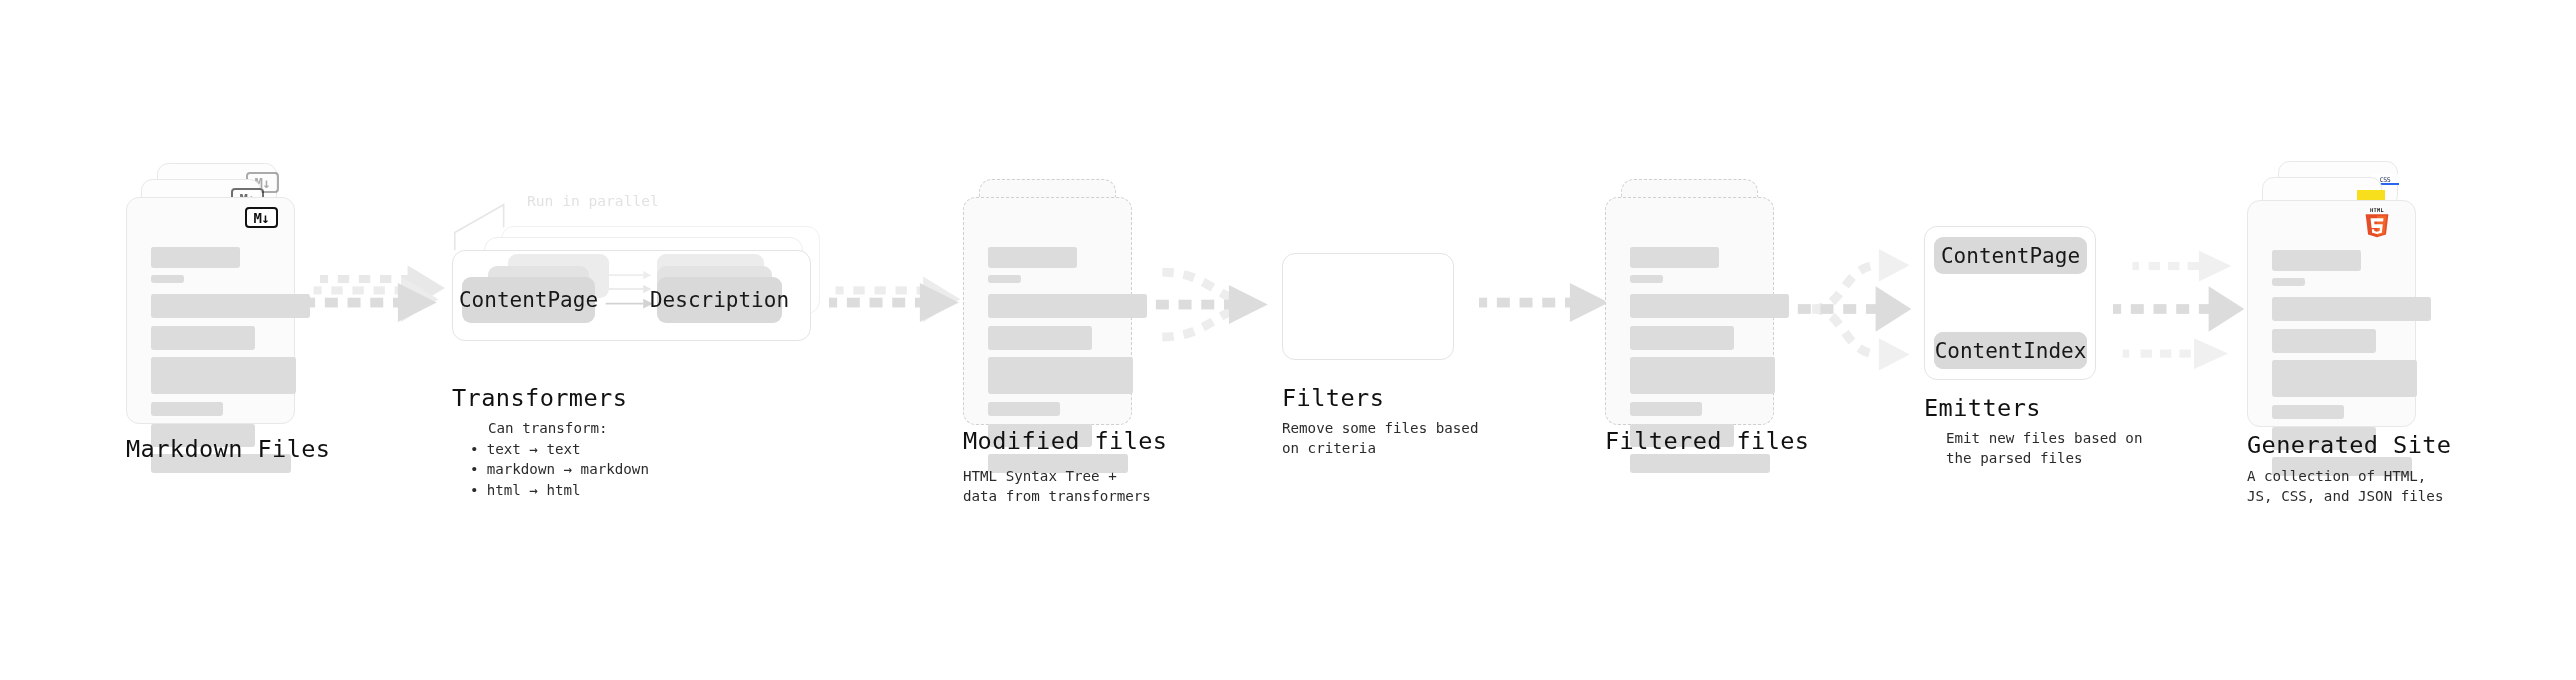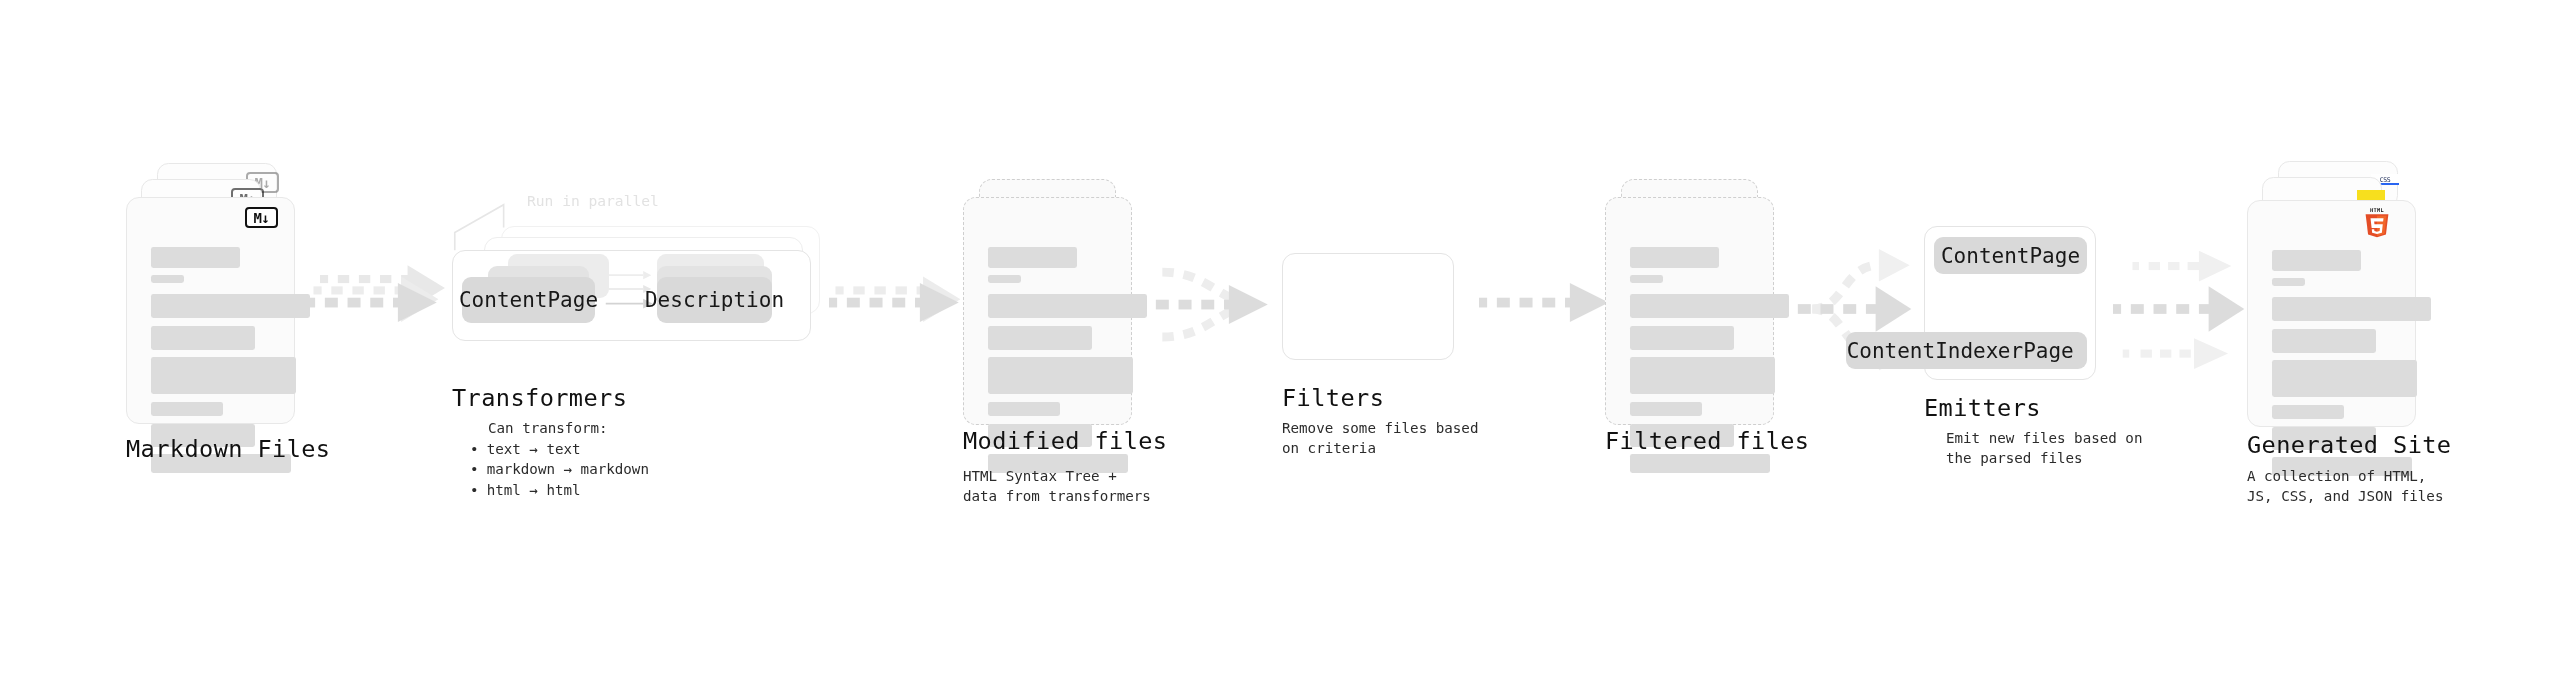--- a/index.html
+++ b/index.html
@@ -191,21 +191,21 @@
       </g>
         <polygon points="42,17 52,22 42,27" fill="#e6e6e6"></polygon>
       <g stroke="#d3d3d3" stroke-width="2" fill="none">
         <line x1="-4" y1="40" x2="42" y2="40"></line>
       </g>
         <polygon points="42,34 54,40 42,46" fill="#d3d3d3"></polygon>
     </svg>
   </div>
 
   <div class="chip" style="left:462px;top:277px;width:133px;height:46px;">ContentPage</div>
-  <div class="chip" style="left:657px;top:277px;width:115px;height:46px;">Description</div>
+  <div class="chip" style="left:657px;top:277px;width:125px;height:46px;">Description</div>
 
   <div class="node title" style="left:452px;top:384px;">Transformers</div>
   <div class="node sub" style="left:452px;top:418px;margin-left:36px;">Can transform:</div>
   <div class="node sub-list" style="left:452px;top:439px;">
     <ul>
       <li>text → text</li>
       <li>markdown → markdown</li>
       <li>html → html</li>
     </ul>
   </div>
@@ -316,21 +316,21 @@
           <rect x="78" y="84" width="16" height="12"></rect>
         <rect x="106" y="84" width="16" height="12"></rect>
         <polygon points="118,62 162,90 118,118"></polygon>
       </g>
     </svg>
   </div>
 
   <div class="obox" style="left:1924px;top:226px;width:172px;height:154px;"></div>
   <div class="chip" style="left:1934px;top:237px;width:153px;height:37px;">ContentPage</div>
   <div class="chip" style="left:1934px;top:284px;width:153px;height:37px;margin-top:48px;">FolderPage</div>
-  <div class="chip" style="left:1846px;top:332px;width:153px;height:37px;">ContentIndex</div>
+  <div class="chip" style="left:1934px;top:332px;width:153px;height:37px;">ContentIndex</div>
 
   <div class="node title" style="left:1924px;top:394px;">Emitters</div>
   <div class="node sub" style="left:1924px;top:428px;margin-left:22px;">Emit new files based on
 the parsed files</div>
 
   <div class="node" style="left:2113px;top:236px;">
     <svg width="154" height="146" viewBox="0 0 190 180">
       <g fill="#f0f0f0">
         <rect x="24" y="32" width="8" height="10"></rect>
           <rect x="44" y="32" width="14" height="10"></rect>

